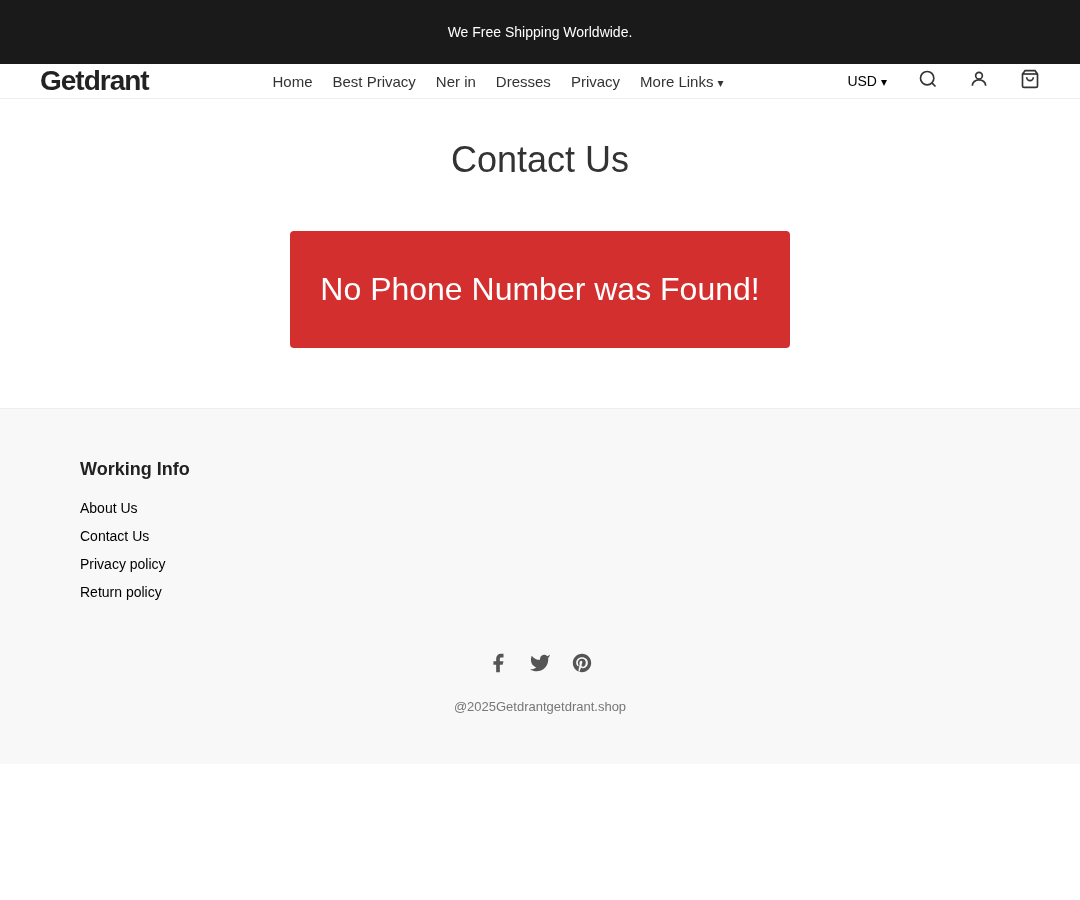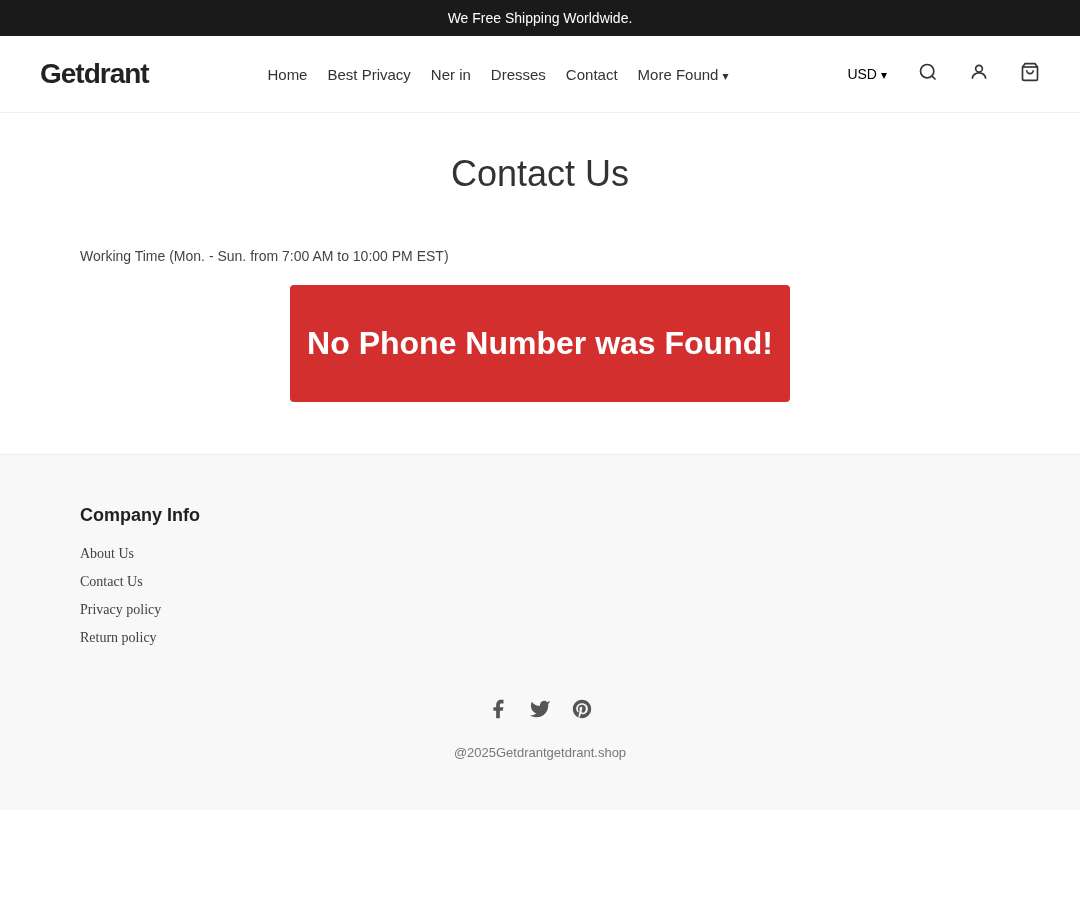--- a/index.html
+++ b/index.html
@@ -3,29 +3,29 @@
   <meta charset="utf-8">
   <style>
     * { margin: 0; padding: 0; box-sizing: border-box; }
     body { font-family: Arial, sans-serif; font-size: 14px; color: #333; background: #fff; width: 1080px; }
 
     
     .top-banner {
       background: #1a1a1a;
       color: #fff;
       text-align: center;
-      padding: 10px;
+      padding: 24px;
       font-size: 14px;
     }
 
     
     .header {
       display: flex;
       align-items: center;
-      padding: 22px 40px;
+      padding: 1px 40px;
       border-bottom: 1px solid #eee;
       justify-content: space-between;
     }
     .logo {
       font-size: 28px;
       font-weight: bold;
       color: #222;
       letter-spacing: -1px;
     }
     .nav {
@@ -77,23 +77,23 @@
       line-height: 1.7;
       margin-bottom: 16px;
     }
 
     
     .phone-banner {
       background: #d32f2f;
       color: #fff;
       text-align: center;
       font-size: 32px;
-      font-weight: bold;
+      font-weight: normal;
       padding: 40px 8px;
-      margin: 12px auto;
+      margin: 20px auto;
       max-width: 500px;
       border-radius: 4px;
     }
 
     
     .footer {
       background: #f8f8f8;
       padding: 50px 80px 30px;
       border-top: 1px solid #eee;
     }
@@ -104,24 +104,23 @@
     }
     .footer-col h3 {
       font-size: 18px;
       font-weight: bold;
       margin-bottom: 20px;
       color: #222;
     }
     .footer-col a {
       display: block;
       text-decoration: none;
-      color: #404040;
+      color: #000000;
       margin-bottom: 12px;
       font-size: 14px;
-      font-family: Liberation Serif, serif;
     }
 
     .footer-social {
       display: flex;
       justify-content: center;
       gap: 20px;
       margin-bottom: 20px;
     }
     .social-icon {
       font-size: 20px;
@@ -150,23 +149,23 @@
   <span>We Free Shipping Worldwide.</span>
 </div>
 
 <header class="header">
   <div class="logo">Getdrant</div>
   <nav class="nav">
     <a href="#">Home</a>
     <a href="#">Best Privacy</a>
     <a href="#">Ner in</a>
     <a href="#">Dresses</a>
-    <a href="#">Contact</a>
+    <a href="#">Privacy</a>
     <a href="#">
-      <span>More Found</span>
+      <span>More Links</span>
       <span class="chevron-down"></span>
     </a>
   </nav>
   <div class="header-actions">
     <button class="usd-btn">
       <span>USD</span>
       <span class="chevron-down"></span>
     </button>
     <button class="icon-btn">
       <svg width="20" height="20" viewBox="0 0 24 24" fill="none" stroke="#333" stroke-width="2">
@@ -185,28 +184,27 @@
           <path d="M6 2L3 6v14a2 2 0 002 2h14a2 2 0 002-2V6l-3-4z"></path>
           <line x1="3" y1="6" x2="21" y2="6"></line>
           <path d="M16 10a4 4 0 01-8 0"></path>
         </svg>
     </button>
   </div>
 </header>
 
 <main class="main">
   <h1 class="page-title">Contact Us</h1>
-  <p class="content-text"> Working Time   (Mon. - Sun. from 7:00 AM to 10:00 PM EST)</p>
   <div class="phone-banner">No Phone Number was Found!</div>
 </main>
 
 <footer class="footer">
   <div class="footer-cols">
     <div class="footer-col">
-      <h3>Company Info</h3>
+      <h3>Working Info</h3>
       <a href="#">About Us</a>
       <a href="#">Contact Us</a>
       <a href="#">Privacy policy</a>
       <a href="#">Return policy</a>
     </div>
   </div>
 
   <div class="footer-social">
     <a href="#" class="social-icon">
       <svg width="22" height="22" viewBox="0 0 24 24" fill="#555">

